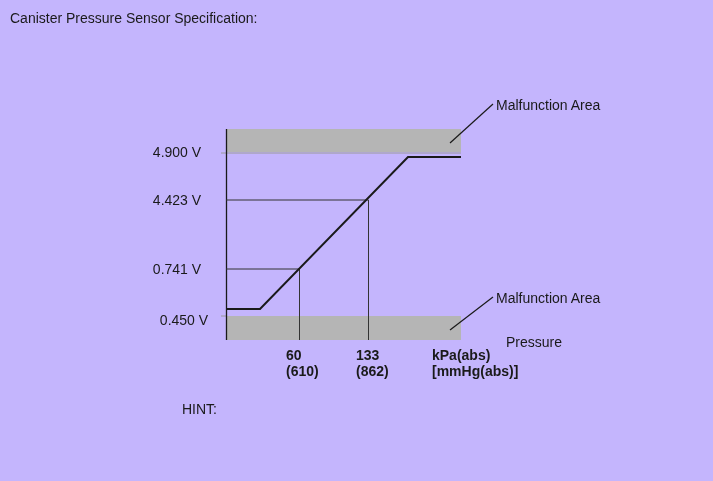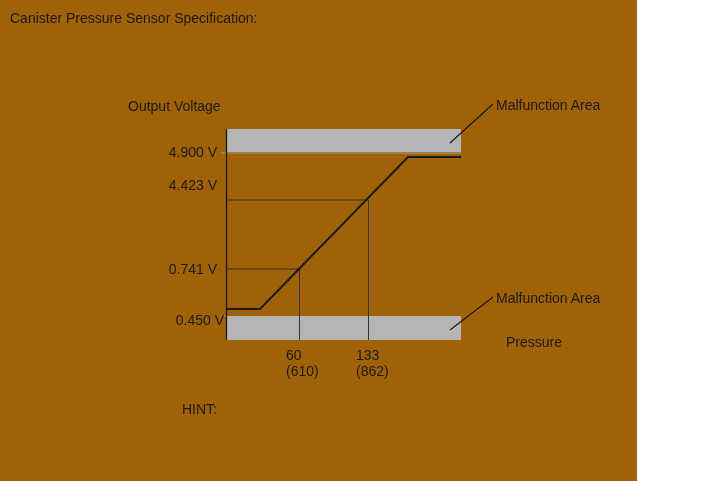--- a/index.html
+++ b/index.html
@@ -1,23 +1,23 @@
 <!DOCTYPE html>
 <html style="--band: #b5b5b5; --line: #1a1a1a; --ref_line: #333333; --thin_line: #9a9a9a;"><head>
 <meta charset="utf-8">
 <style>
   html,body{margin:0;padding:0;background:#ffffff;}
   .page{
-    position:relative;width:637px;height:481px;background:#a16207;
+    position:relative;width:713px;height:481px;background:#c4b5fd;
     font-family:"Liberation Sans",sans-serif;font-size:14px;color:#1a1a1a;
     overflow:hidden;
   }
   .lbl{position:absolute;white-space:nowrap;line-height:16px;}
-  .yticks .lbl{width:80px;text-align:right;}
-  .twoline div{line-height:16px;}
+  .yticks .lbl{width:80px;text-align:center;}
+  .twoline div{line-height:16px;font-weight:bold;}
   svg{position:absolute;left:0;top:0;}
   .band{fill:var(--band,#b5b5b5);}
   .axis{stroke:var(--line,#1a1a1a);stroke-width:1.3;fill:none;}
   .ref{stroke:var(--ref_line,#333333);stroke-width:1;fill:none;}
   .thin{stroke:var(--thin_line,#9a9a9a);stroke-width:1;fill:none;}
   .curve{stroke:var(--line,#1a1a1a);stroke-width:2;fill:none;}
   .callout{stroke:var(--line,#1a1a1a);stroke-width:1.2;fill:none;}
 </style>
 </head>
 <body>
@@ -40,37 +40,40 @@
     <line class="ref" x1="226" y1="269" x2="299.5" y2="269"></line>
     <line class="ref" x1="299.5" y1="269" x2="299.5" y2="340"></line>
     <line class="ref" x1="368.5" y1="200" x2="368.5" y2="340"></line>
 
     <polyline class="curve" points="226,309 260,309 408,157 461,157"></polyline>
 
     <line class="callout" x1="450" y1="143" x2="493" y2="104"></line>
     <line class="callout" x1="450" y1="330" x2="493" y2="297"></line>
   </svg>
 
-  <div class="lbl" style="left:128px;top:98px">Output Voltage</div>
   <div class="lbl" style="left:506px;top:334px">Pressure</div>
 
   <div class="yticks">
     <div class="lbl" style="left:137px;top:144px">4.900 V</div>
-    <div class="lbl" style="left:137px;top:177px">4.423 V</div>
+    <div class="lbl" style="left:137px;top:192px">4.423 V</div>
     <div class="lbl" style="left:137px;top:261px">0.741 V</div>
     <div class="lbl" style="left:144px;top:312px">0.450 V</div>
   </div>
 
   <div class="lbl twoline" style="left:286px;top:347px">
     <div>60</div>
     <div>(610)</div>
   </div>
   <div class="lbl twoline" style="left:356px;top:347px">
     <div>133</div>
     <div>(862)</div>
   </div>
+  <div class="lbl twoline" style="left:432px;top:347px">
+    <div>kPa(abs)</div>
+    <div>[mmHg(abs)]</div>
+  </div>
 
   <div class="lbl" style="left:496px;top:97px">Malfunction Area</div>
   <div class="lbl" style="left:496px;top:290px">Malfunction Area</div>
 
   <div class="lbl" style="left:182px;top:401px">HINT:</div>
 
 </div>
 
 </body></html>

